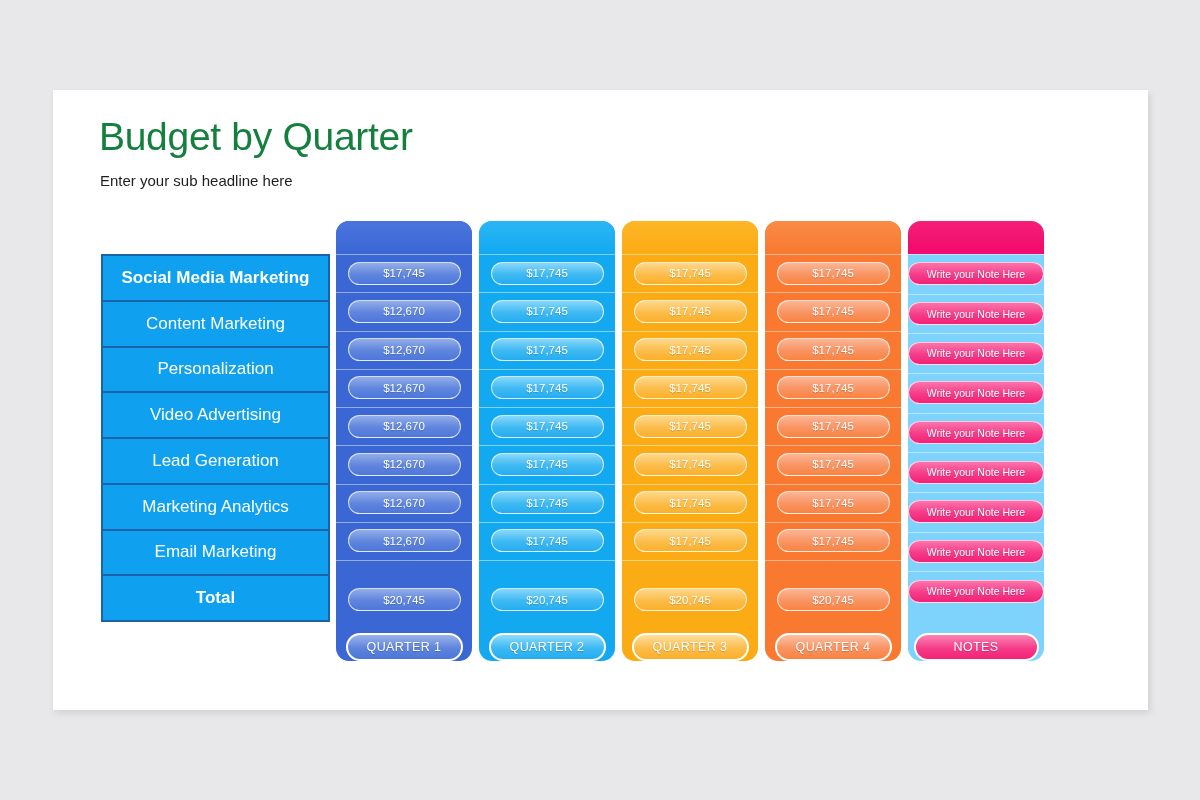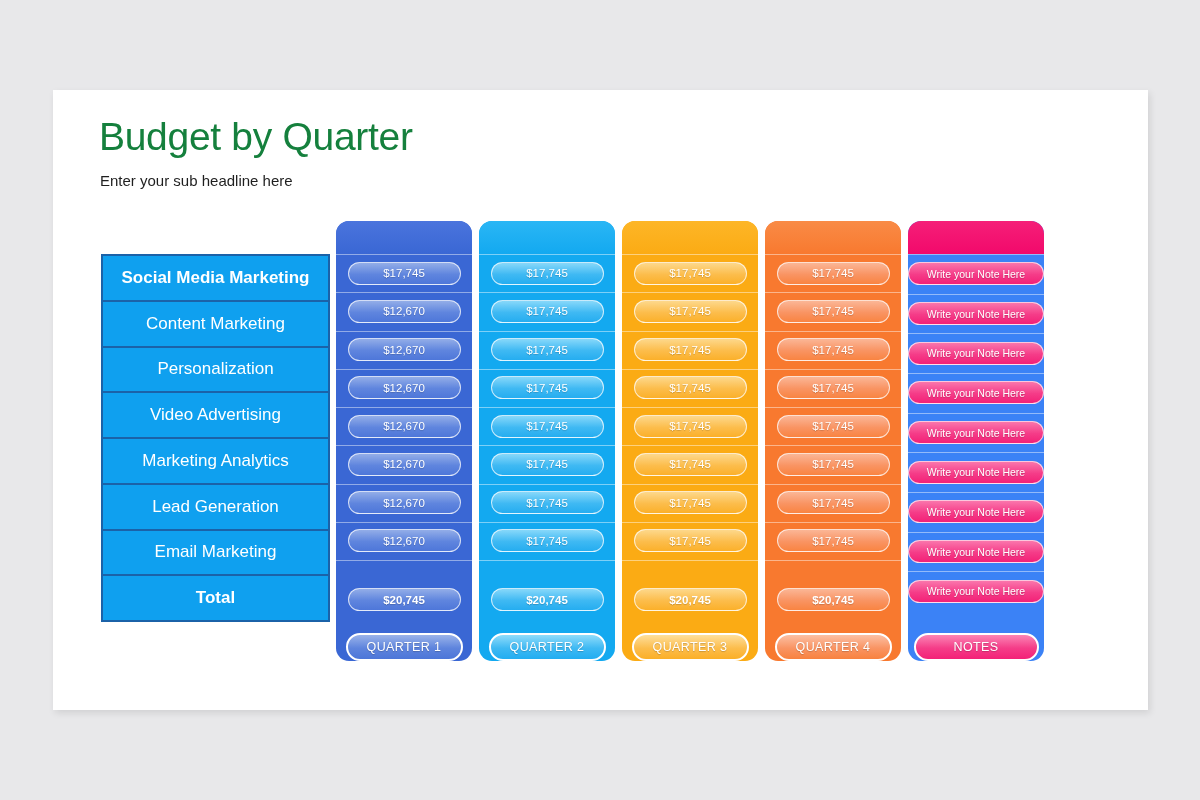--- a/index.html
+++ b/index.html
@@ -73,21 +73,21 @@
   
   .pill {
     width: 113px; height: 23px;
     border-radius: 12px;
     display: flex; align-items: center; justify-content: center;
     color: #ffffff; font-size: 11.5px;
     border: 1px solid rgba(255,255,255,0.75);
     text-shadow: 0 1px 1px rgba(0,0,0,0.18);
     white-space: nowrap;
   }
-  .pill.total { font-weight: bold; margin-top: 28px; }
+  .pill.total { font-weight: normal; margin-top: 28px; }
   .pill.note { font-size: 10.5px; }
   .foot-pill {
     width: 117px; height: 28px;
     border-radius: 15px;
     display: flex; align-items: center; justify-content: center;
     color: #ffffff; font-size: 12.5px;
     border: 2.5px solid #ffffff;
     letter-spacing: 0.4px;
     text-shadow: 0 1px 1px rgba(0,0,0,0.2);
     white-space: nowrap;
@@ -107,40 +107,40 @@
   #col-q3 { left: 569px; background: #fbab14; }
   #col-q3 .col-head { background: linear-gradient(180deg,#fdb627,#fbab14); }
   #col-q3 .pill { background: linear-gradient(180deg,#fdd88b,#fcbd4c 55%,#fbb02a); }
   #col-q3 .foot-pill { background: linear-gradient(180deg,#fedf9c,#fcbd4c 55%,#fbaf27); }
 
   #col-q4 { left: 712px; background: #f8792f; }
   #col-q4 .col-head { background: linear-gradient(180deg,#f98b46,#f8792f); }
   #col-q4 .pill { background: linear-gradient(180deg,#fbb696,#f99463 55%,#f98442); }
   #col-q4 .foot-pill { background: linear-gradient(180deg,#fcc0a4,#f99463 55%,#f8823f); }
 
-  #col-notes { left: 855px; background: #3b82f6; }
+  #col-notes { left: 855px; background: #7dd3fc; }
   #col-notes .col-head { background: linear-gradient(180deg,#f51f78,#f2096b); }
   #col-notes .pill { width: 140px; background: linear-gradient(180deg,#fa76ac,#f53c88 55%,#f32177); }
   #col-notes .foot-pill { width: 125px; background: linear-gradient(180deg,#fb85b5,#f53c88 55%,#f32177); }
 </style>
 </head>
 <body>
 
 <div id="slide">
 
   <div id="page-title">Budget by Quarter</div>
   <div id="page-subtitle">Enter your sub headline here</div>
 
   <div id="label-col">
       <div class="label-cell bold">Social Media Marketing</div>
       <div class="label-cell">Content Marketing</div>
       <div class="label-cell">Personalization</div>
       <div class="label-cell">Video Advertising</div>
+      <div class="label-cell">Lead Generation</div>
       <div class="label-cell">Marketing Analytics</div>
-      <div class="label-cell">Lead Generation</div>
       <div class="label-cell">Email Marketing</div>
       <div class="label-cell bold">Total</div>
     </div>
 
   <div class="col" id="col-q1">
       <div class="col-head"></div>
       <div class="col-body">
         <div class="cell">
           <div class="pill">$17,745</div>
         </div>

